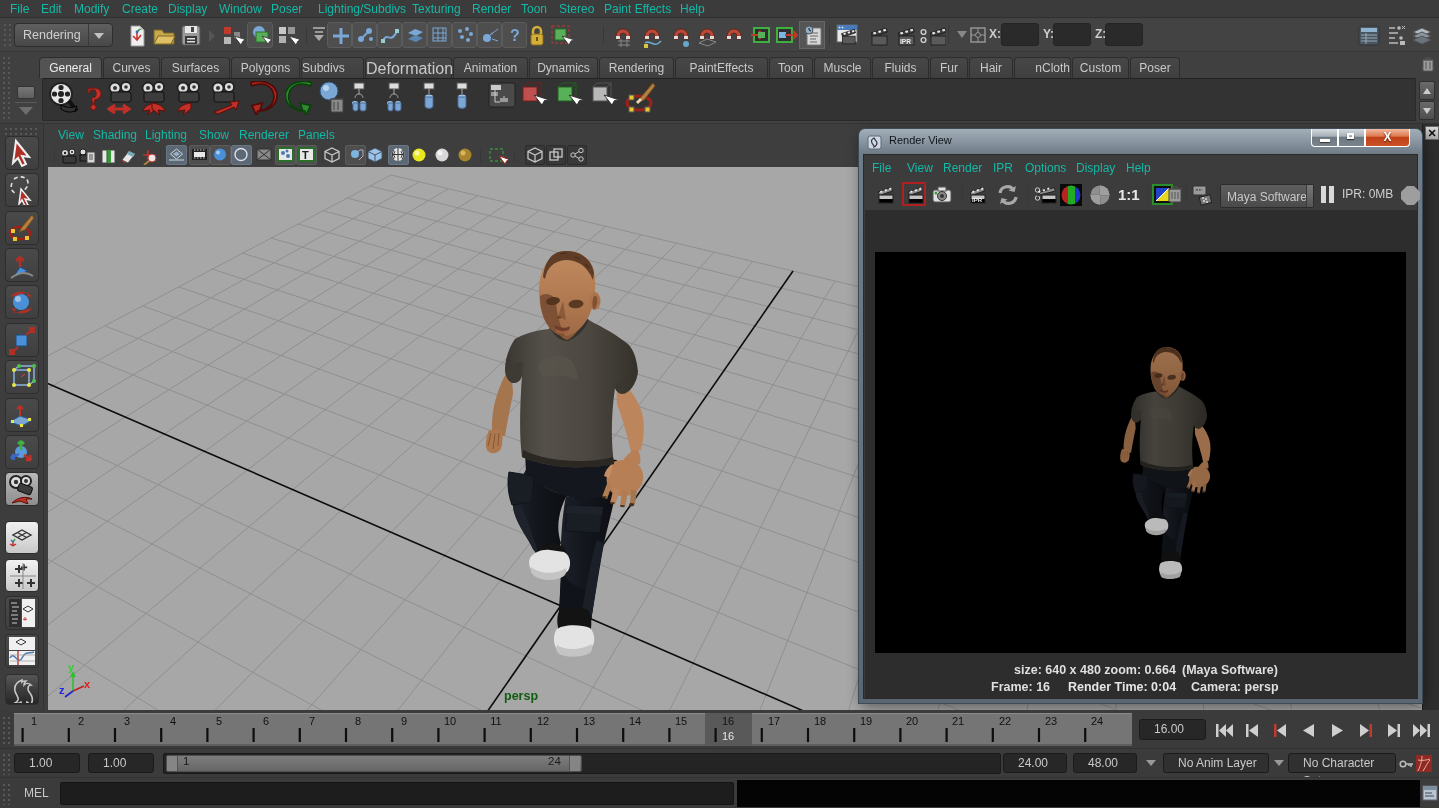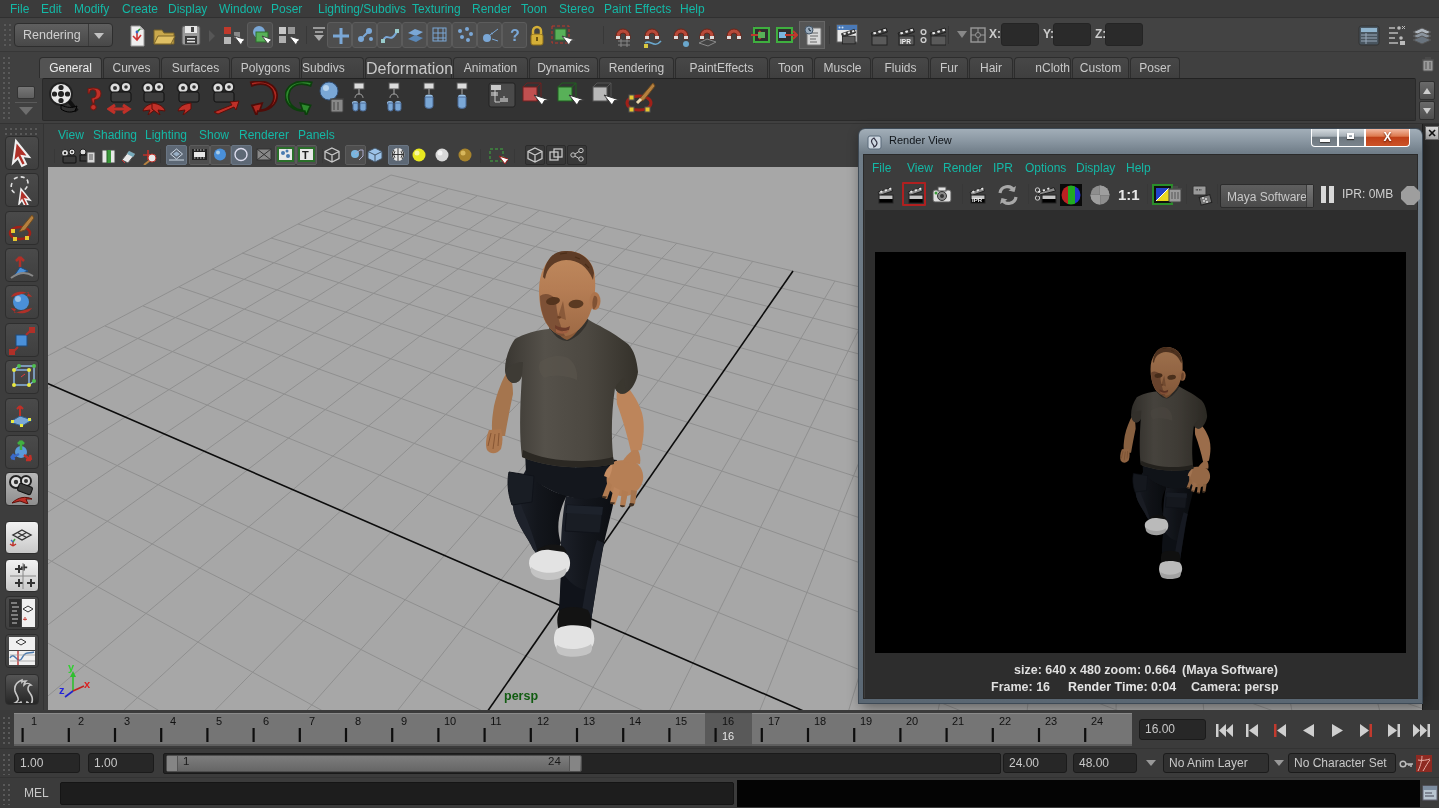--- a/index.html
+++ b/index.html
@@ -1,19 +1,19 @@
 <!DOCTYPE html>
 <html><head><meta charset="utf-8"><style>
 *{margin:0;padding:0;box-sizing:border-box}
 html,body{width:1439px;height:808px;overflow:hidden}
 body{background:#424242;font-family:"Liberation Sans",sans-serif;position:relative}
 .abs{position:absolute}
 .txt{color:#14b8a6;font-size:12px;white-space:nowrap}
 .grip{background-image:radial-gradient(circle at 2px 2px,#595959 1px,#343434 1.4px,transparent 1.6px);background-size:5px 5px}
-.field{position:absolute;background:#272727;border:1px solid #1b1b1b;border-radius:3px;color:#c8c8c8;font-size:12px;line-height:17px;padding-left:5px}
+.field{position:absolute;background:#272727;border:1px solid #1b1b1b;border-radius:3px;color:#c8c8c8;font-size:12px;line-height:17px;padding-left:14px}
 .sep{position:absolute;width:3px;height:18px;background:linear-gradient(#383838,#383838) center/1px 100% no-repeat}
 .hl{background:#4e4e4e;border:1px solid #5c5c5c}
 .press{background:#555;border:1px solid #666}
 svg{display:block}
 </style></head>
 <body>
 <div class="abs" style="left:0;top:0;width:1439px;height:18px;background:#3b3b3b;border-bottom:1px solid #303030">
     <span class="abs txt" style="left:10px;top:2px;font-size:12px">File</span>
     <span class="abs txt" style="left:41px;top:2px;font-size:12px">Edit</span>
     <span class="abs txt" style="left:74px;top:2px;font-size:12px">Modify</span>

